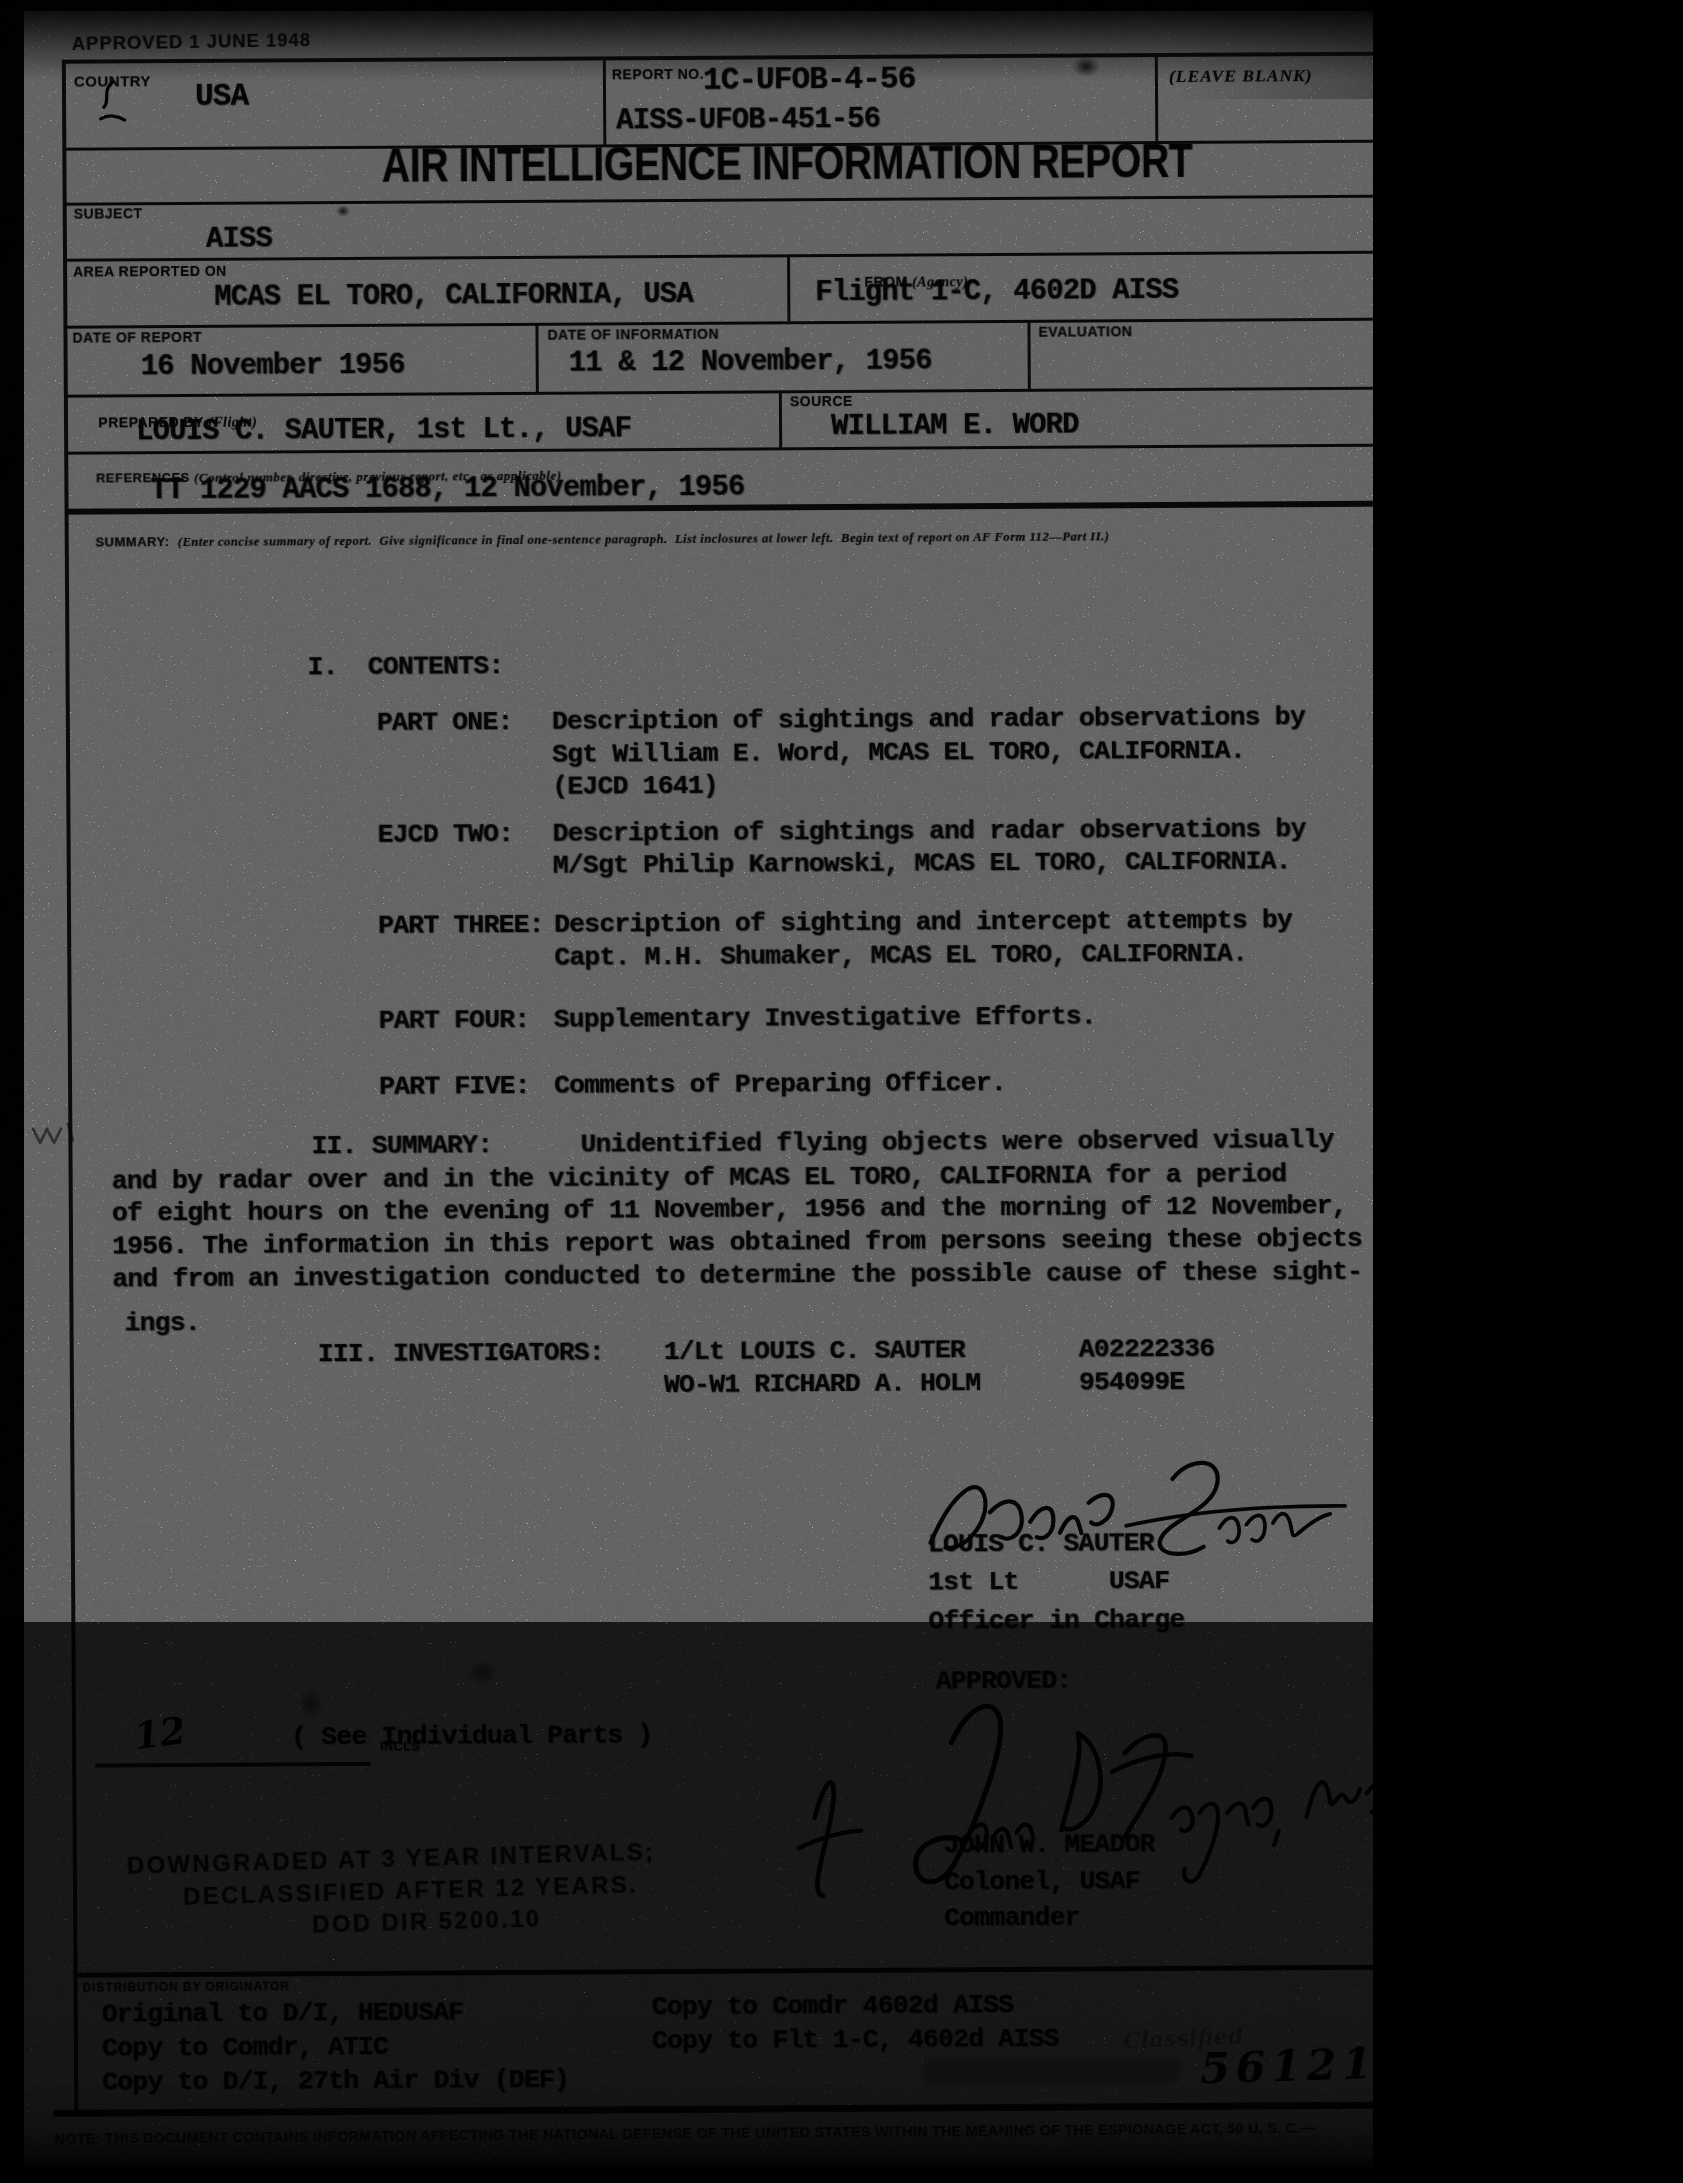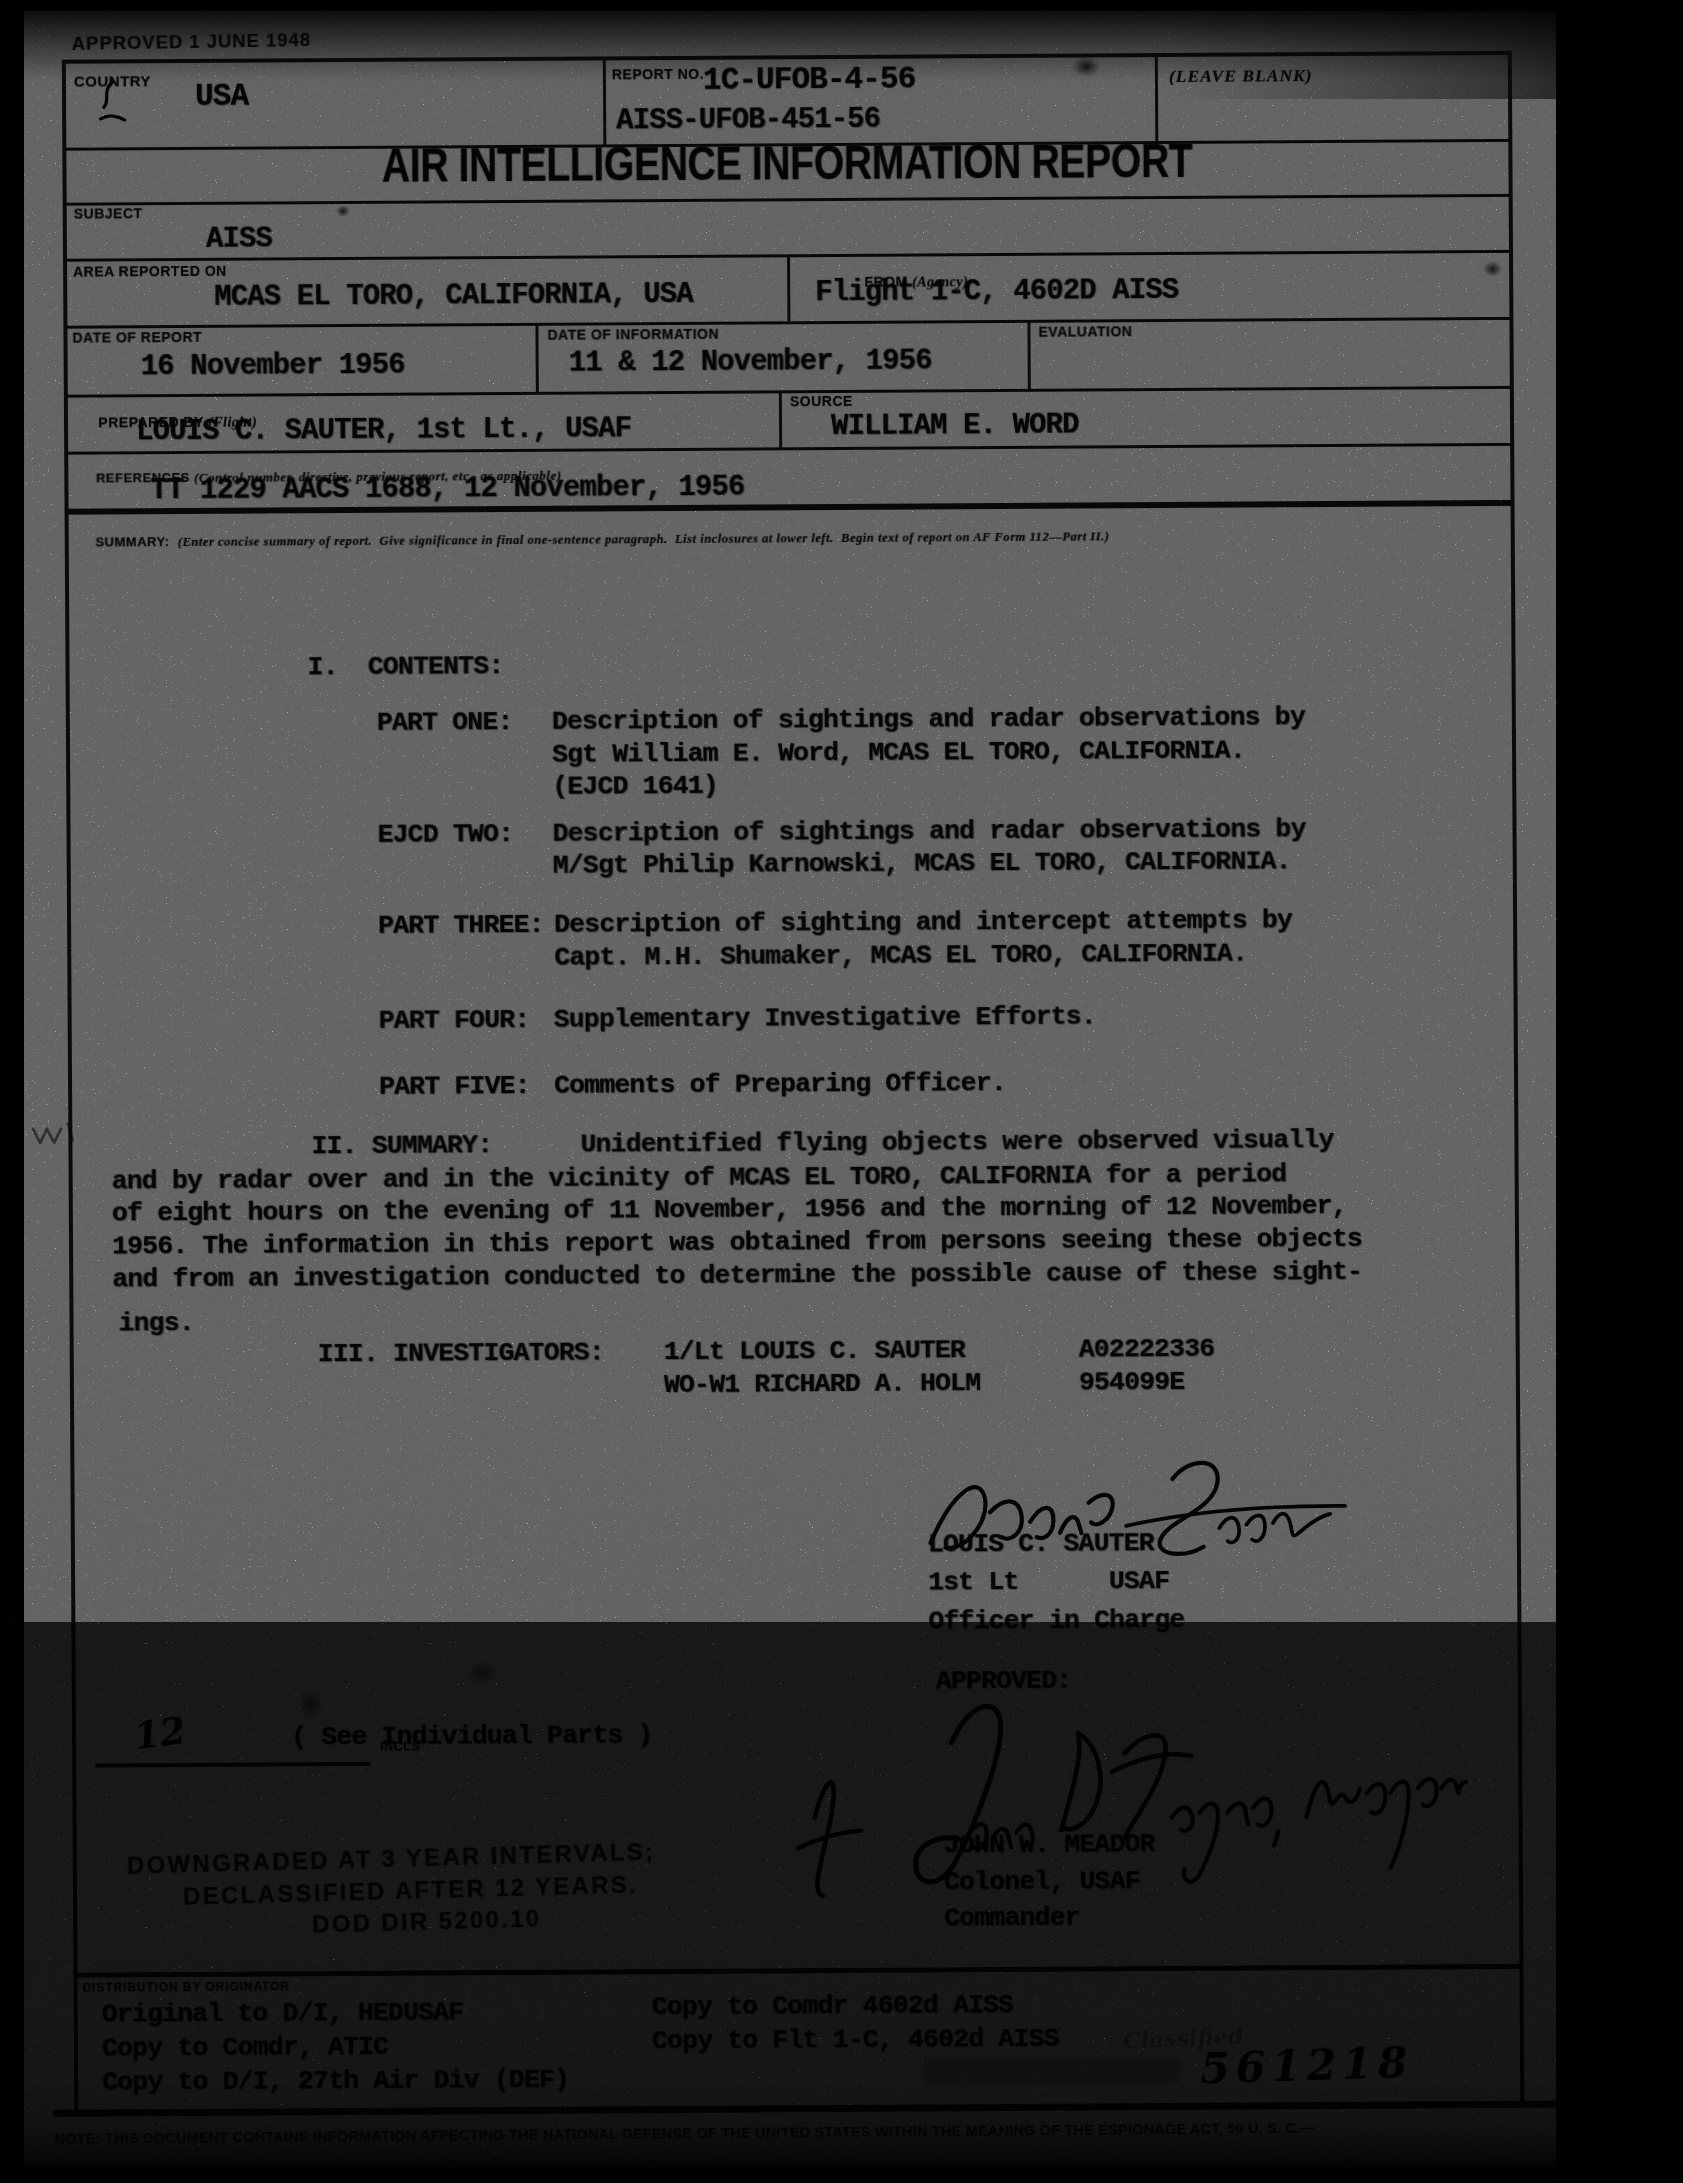--- a/index.html
+++ b/index.html
@@ -1,16 +1,16 @@
 <!DOCTYPE html>
 <html style="font-size:7.5px"><head>
 <meta charset="utf-8">
 <style>
   html,body{margin:0;padding:0;background:#000;}
-  #page{position:relative;width:1556px;height:2183px;background:#050505;overflow:hidden;
+  #page{position:relative;width:1373px;height:2183px;background:#050505;overflow:hidden;
         font-family:"Liberation Sans",sans-serif;color:#0d0d0d;}
   #paper{position:absolute;left:24px;top:10.3px;width:1609px;height:2159px;
          background:linear-gradient(180deg,#a9a9a7 0px,#c2c2c0 42px,#cbcbc9 84px,#cdcdcb 45%,#c7c7c5 88%,#b2b2b0 96%,#7c7c7a 99%,#4a4a48 100%);}
   #topshade{position:absolute;left:24px;top:10.3px;width:1609px;height:70px;pointer-events:none;
          background:linear-gradient(180deg,rgba(15,15,15,.92) 0%,rgba(70,70,70,.55) 55%,rgba(120,120,120,0) 100%);}
   #topshade2{position:absolute;left:1166px;top:10.3px;width:468px;height:89px;pointer-events:none;
          background:linear-gradient(90deg,rgba(0,0,0,0),rgba(0,0,0,.45) 70%,rgba(0,0,0,.75));}
   .edge{position:absolute;background:#040404;}
   #tilt{position:absolute;left:0;top:0;width:1684px;height:2183px;transform:rotate(-0.35deg);transform-origin:839px 1072px;}
   .hl{position:absolute;background:#121212;filter:blur(0.4px);}
@@ -132,21 +132,21 @@
 
     <div class="typed tb" style="left:379px;top:1069px;">PART FIVE:</div>
     <div class="typed tb" style="left:554px;top:1069px;">Comments of Preparing Officer.</div>
 
     <div class="typed tb" style="left:311px;top:1128px;">II. SUMMARY:</div>
     <div class="typed tb" style="left:580px;top:1128px;">Unidentified flying objects were observed visually</div>
     <div class="typed tb" style="left:111px;top:1162px;">and by radar over and in the vicinity of MCAS EL TORO, CALIFORNIA for a period</div>
     <div class="typed tb" style="left:111px;top:1194px;">of eight hours on the evening of 11 November, 1956 and the morning of 12 November,</div>
     <div class="typed tb" style="left:111px;top:1227px;">1956. The information in this report was obtained from persons seeing these objects</div>
     <div class="typed tb" style="left:111px;top:1260px;">and from an investigation conducted to determine the possible cause of these sight-</div>
-    <div class="typed tb" style="left:117px;top:1304px;text-align:center;">ings.</div>
+    <div class="typed tb" style="left:123px;top:1304px;text-align:center;">ings.</div>
 
     <div class="typed tb" style="left:316px;top:1336px;">III. INVESTIGATORS:</div>
     <div class="typed tb" style="left:662px;top:1336px;">1/Lt LOUIS C. SAUTER</div>
     <div class="typed tb" style="left:1077px;top:1336px;">A02222336</div>
     <div class="typed tb" style="left:662px;top:1369px;">WO-W1 RICHARD A. HOLM</div>
     <div class="typed tb" style="left:1077px;top:1369px;">954099E</div>
 
     <svg class="sig" style="left:909px;top:1450px;" width="466" height="117" viewBox="0 0 1000 250">
       <path stroke-width="9" d="M40 200 C 90 85 150 50 158 110 C 164 162 108 220 72 210 M168 135 C 202 100 232 106 236 146 C 239 180 210 200 194 189 M254 156 C 278 118 304 116 304 152 C 304 182 284 197 268 189 M318 180 C 333 146 349 137 357 157 L 364 181 M380 116 C 411 88 438 97 430 129 C 423 156 395 170 385 158"></path>
       <path stroke-width="9" d="M560 66 C 600 16 666 22 656 76 C 646 136 542 156 532 200 C 527 230 586 236 626 212"></path>

